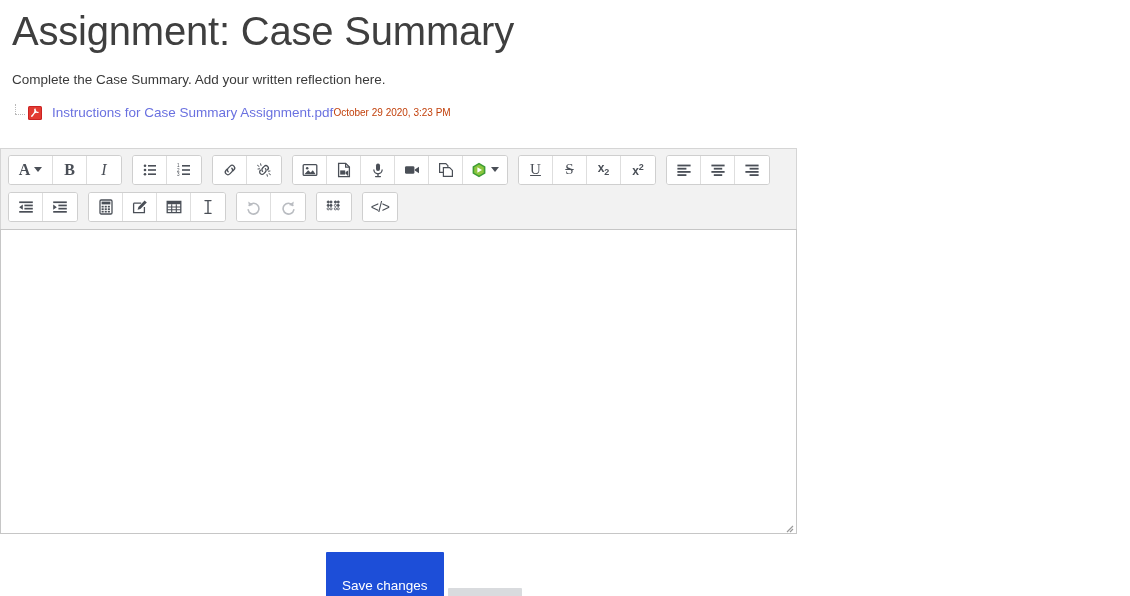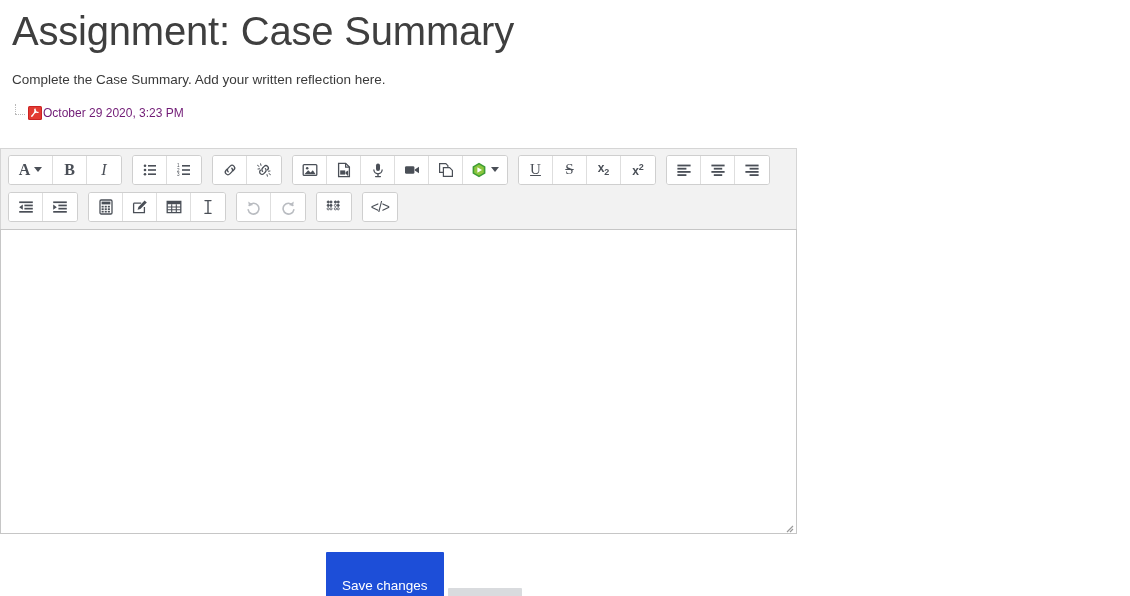--- a/index.html
+++ b/index.html
@@ -73,22 +73,22 @@
     flex: 0 0 auto;
     display: block;
   }
   .file-link {
     color: #6a71e0;
     text-decoration: none;
     margin-left: 9px;
     font-size: 13.5px;
   }
   .file-date {
-    color: #701a75;
-    font-size: 12px;
+    color: #c2410c;
+    font-size: 10px;
   }
 
   
   .editor-block {
     display: flex;
     align-items: flex-start;
     margin-top: 26px;
   }
   .field-label {
     width: 314px;
@@ -226,20 +226,21 @@
 
 <div class="attachment-row">
   <span class="tree-connector"></span>
   <span>
     <svg class="pdf-icon" viewBox="0 0 16 16" aria-hidden="true">
       <rect x="1" y="1" width="14" height="14" rx="1.5" fill="#cc2222"></rect>
       <rect x="2" y="2" width="12" height="12" rx="1" fill="#e23b32"></rect>
       <path d="M8 3.4c-.9 0-1 1.1-.7 2.1.3 1.1-1 3.3-2.2 4.3-1 .8-1.3 1.6-.8 2 .6.5 1.6-.4 2.4-1.8.9-1.5 2-2.3 3.3-2.1 1.2.2 1.9-.1 1.9-.6 0-.6-.9-.8-2-.6-.8-.9-1.3-2-1.2-2.7.1-.4 0-.6-.7-.6z" fill="#ffffff"></path>
     </svg>
   </span>
+  <a class="file-link" href="#">Instructions for Case Summary Assignment.pdf</a>
   <span class="file-date">October 29 2020, 3:23 PM</span>
 </div>
 
 <div class="editor-block">
 
 
   <div class="editor-wrap">
 
     <div class="toolbar">
       <div class="tb-row">

